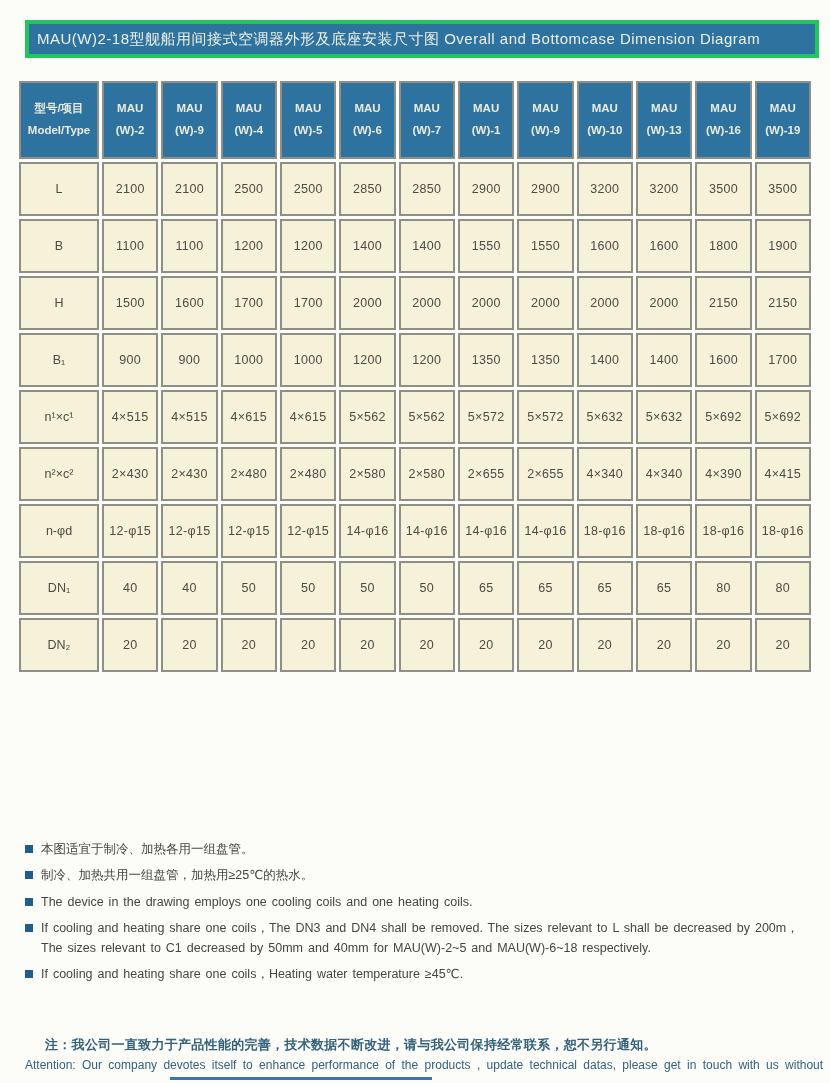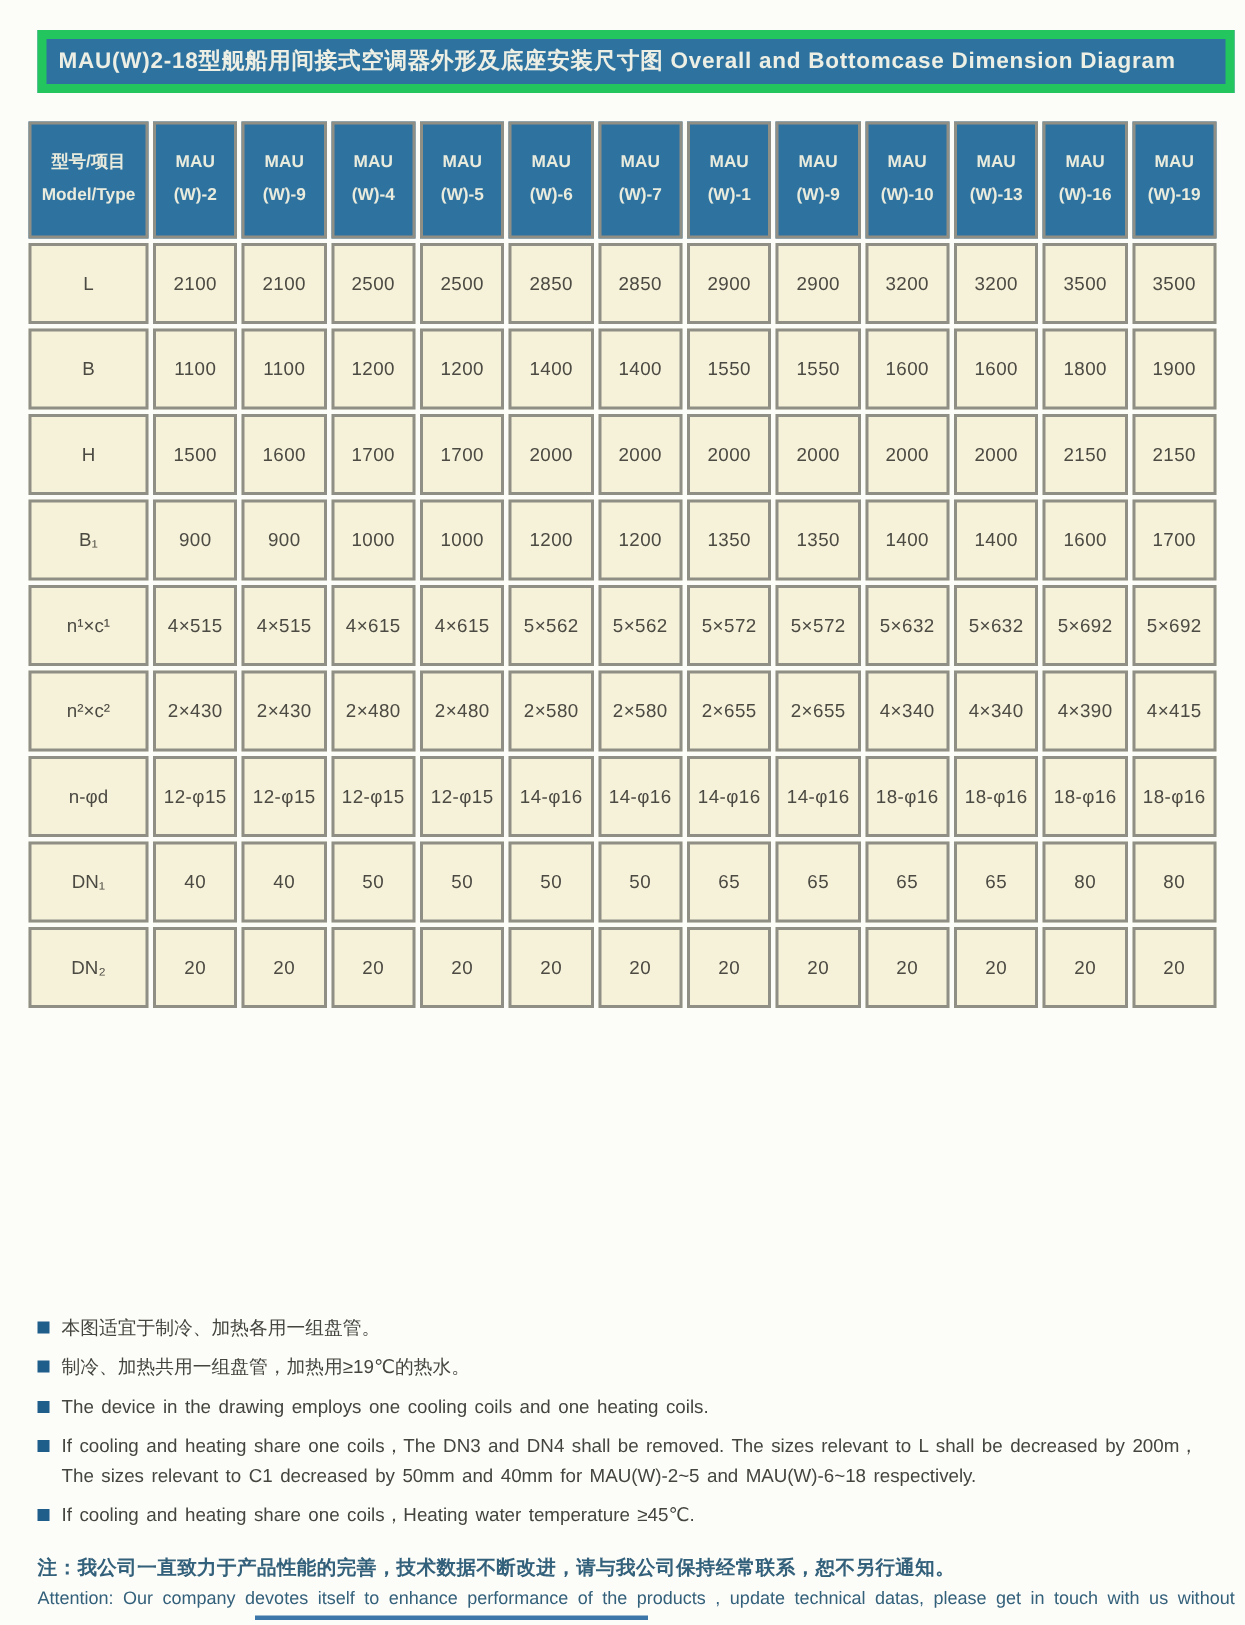--- a/index.html
+++ b/index.html
@@ -13,24 +13,24 @@
     font-family: "Liberation Sans", "DejaVu Sans", sans-serif;
     color: #4c4b43;
   }
   .page { position: absolute; inset: 0; }
 
   
   .title-bar {
     position: absolute;
     left: 25px; top: 20px; width: 778px; height: 30px;
     background: var(--header-blue, #2e73a0);
-    border: 6px solid #22c55e;
+    border: 4px solid #22c55e;
     color: #edefe4;
     font-size: 15px;
-    font-weight: bold;
+    font-weight: normal;
     line-height: 30px;
     padding-left: 8px;
     letter-spacing: 0.5px;
     white-space: nowrap;
     overflow: hidden;
   }
 
   
   table.spec-table {
     position: absolute;
@@ -61,21 +61,21 @@
     color: #4c4b43;
     font-weight: normal;
     font-size: 12.5px;
     height: 48px;
   }
   table.spec-table tbody td { letter-spacing: 0.3px; }
 
   
   ul.notes {
     position: absolute;
-    left: 25px; top: 876px; width: 785px;
+    left: 25px; top: 840px; width: 785px;
     margin: 0; padding: 0;
     list-style: none;
   }
   ul.notes li {
     display: flex;
     align-items: flex-start;
     margin-bottom: 7px;
     font-size: 12.5px;
     line-height: 1.55;
     color: #45453f;
@@ -92,20 +92,21 @@
   .footer {
     position: absolute;
     left: 25px; top: 1036px; width: 790px;
     color: var(--footer-teal, #33607a);
   }
   .footer .cn {
     font-size: 13px;
     font-weight: bold;
     margin-bottom: 4px;
     letter-spacing: 0.3px;
+    margin-left: 20px;
   }
   .footer .en {
     font-size: 12px;
     word-spacing: 3px;
     white-space: nowrap;
   }
   .bottom-line {
     position: absolute;
     left: 170px; top: 1077px;
     width: 262px; height: 3px;
@@ -318,21 +319,21 @@
       </tbody>
   </table>
 
   <ul class="notes" id="notes-list">
       <li>
         <span class="bullet"></span>
         <span class="note-text">本图适宜于制冷、加热各用一组盘管。</span>
       </li>
       <li>
         <span class="bullet"></span>
-        <span class="note-text">制冷、加热共用一组盘管，加热用≥19℃的热水。</span>
+        <span class="note-text">制冷、加热共用一组盘管，加热用≥25℃的热水。</span>
       </li>
       <li>
         <span class="bullet"></span>
         <span class="note-text">The device in the drawing employs one cooling coils and one heating coils.</span>
       </li>
       <li>
         <span class="bullet"></span>
         <span class="note-text">If cooling and heating share one coils，The DN3 and DN4 shall be removed. The sizes relevant to L shall be decreased by 200m，The sizes relevant to C1 decreased by 50mm and 40mm for MAU(W)-2~5 and MAU(W)-6~18 respectively.</span>
       </li>
       <li>

